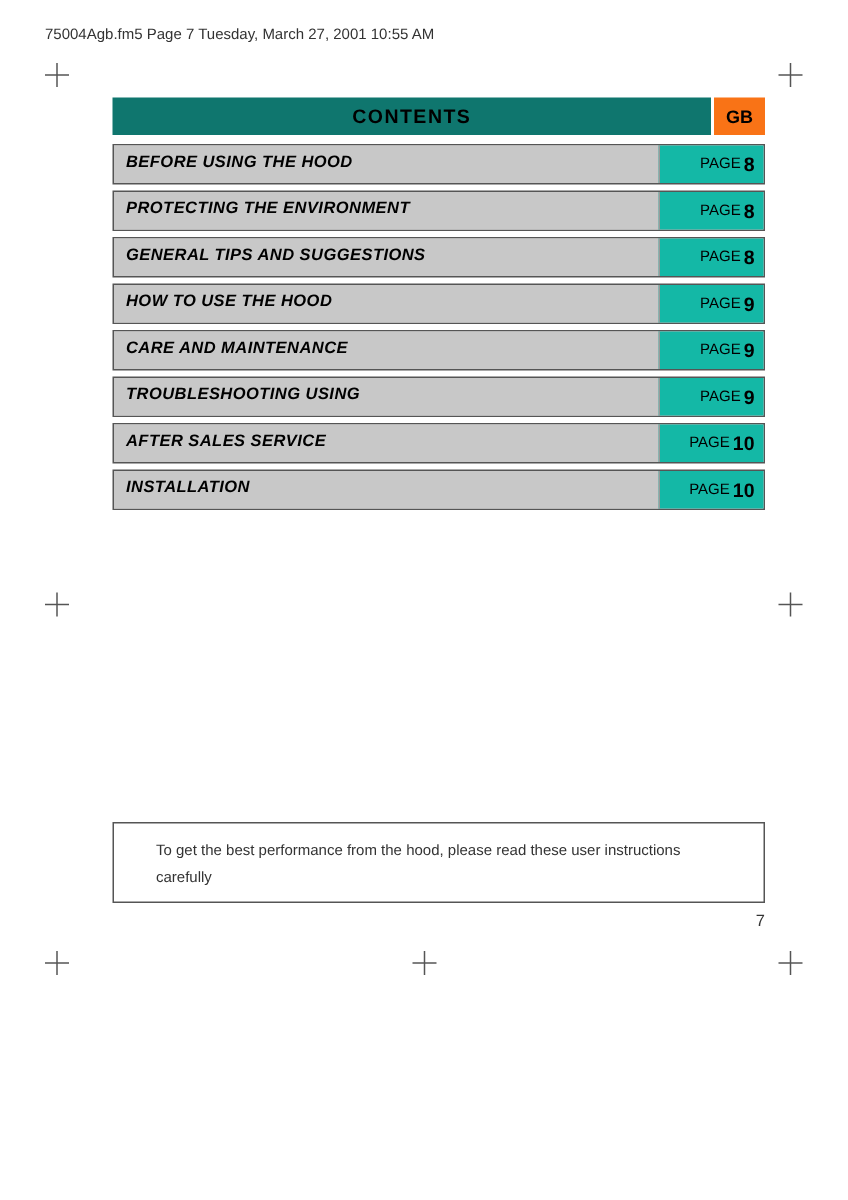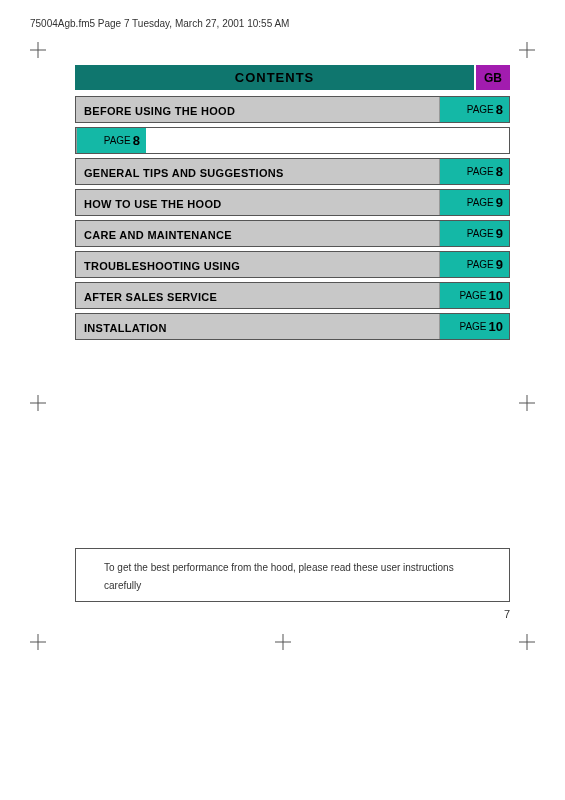--- a/index.html
+++ b/index.html
@@ -102,21 +102,21 @@
     }
 
     .contents-title-text {
       font-size: 13px;
       font-weight: bold;
       color: #000;
       letter-spacing: 1px;
     }
 
     .contents-gb-cell {
-      background: #a21caf;
+      background: #f97316;
       padding: 5px 8px;
       display: flex;
       align-items: center;
       justify-content: center;
       margin-left: 2px;
       min-width: 32px;
     }
 
     .contents-gb-text {
       font-size: 12px;
@@ -130,21 +130,22 @@
       align-items: stretch;
       margin-bottom: 4px;
       border: 1.5px solid #555;
     }
 
     .row-label-cell {
       background: #c8c8c8;
       flex: 1;
       padding: 5px 8px;
       display: flex;
-      align-items: flex-end;
+      align-items: flex-start;
+      font-style: italic;
     }
 
     .row-label-text {
       font-size: 11px;
       font-weight: bold;
       color: #000;
       letter-spacing: 0.3px;
     }
 
     .row-page-cell {
@@ -227,20 +228,23 @@
         <div class="table-row">
           <div class="row-label-cell">
             <span class="row-label-text">BEFORE USING THE HOOD</span>
           </div>
           <div class="row-page-cell">
             <span class="row-page-label">PAGE </span>
             <span class="row-page-number">8</span>
           </div>
         </div>
         <div class="table-row">
+          <div class="row-label-cell">
+            <span class="row-label-text">PROTECTING THE ENVIRONMENT</span>
+          </div>
           <div class="row-page-cell">
             <span class="row-page-label">PAGE </span>
             <span class="row-page-number">8</span>
           </div>
         </div>
         <div class="table-row">
           <div class="row-label-cell">
             <span class="row-label-text">GENERAL TIPS AND SUGGESTIONS</span>
           </div>
           <div class="row-page-cell">

